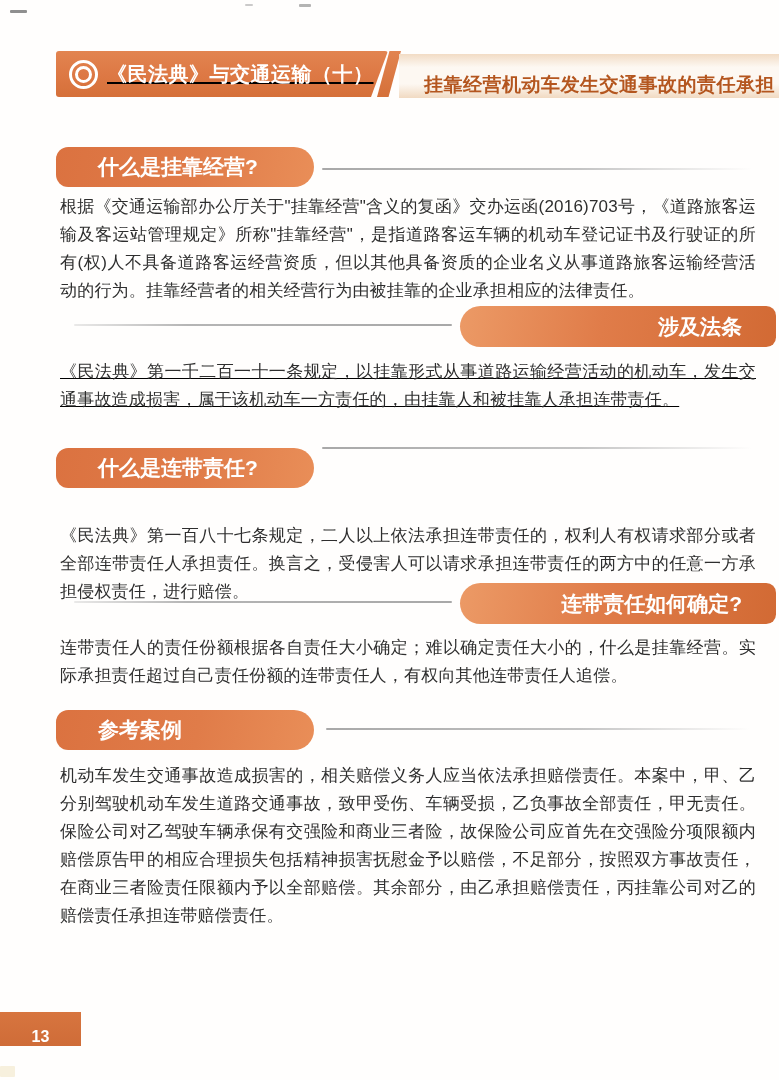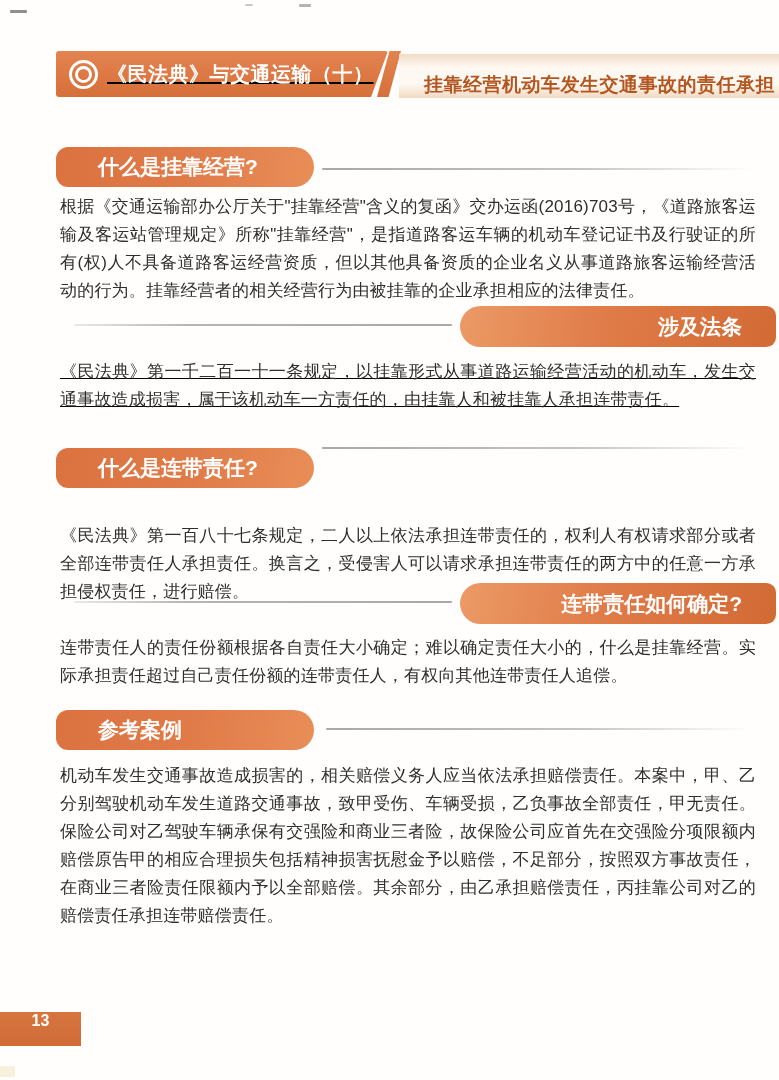--- a/index.html
+++ b/index.html
@@ -68,21 +68,21 @@
   .para-block { position: absolute; left: 60px; width: 696px; }
   .para {
     font-size: 17px; line-height: 28px; color: #2e2e2e; font-weight: 500;
     text-align: justify; letter-spacing: .2px;
   }
 
   
   .page-num-block {
     position: absolute; left: 0; top: 1012px; width: 81px; height: 34px;
     background: linear-gradient(180deg, #d7753f, #cf6c38);
-    display: flex; align-items: flex-start; justify-content: center;
+    display: flex; align-items: flex-end; justify-content: center;
   }
   .page-num { color: #fff; font-size: 16px; font-weight: bold; }
   .corner-chip { position: absolute; left: 0; top: 1066px; width: 15px; height: 11px;
     background: #f7f0dd; border-radius: 1px; }
 </style>
 </head>
 <body>
 
 <div class="mark" style="left:10px; top:10px; width:17px; height:3px;"></div>
 <div class="mark" style="left:245px; top:4px; width:8px; height:2px; opacity:.35;"></div>

